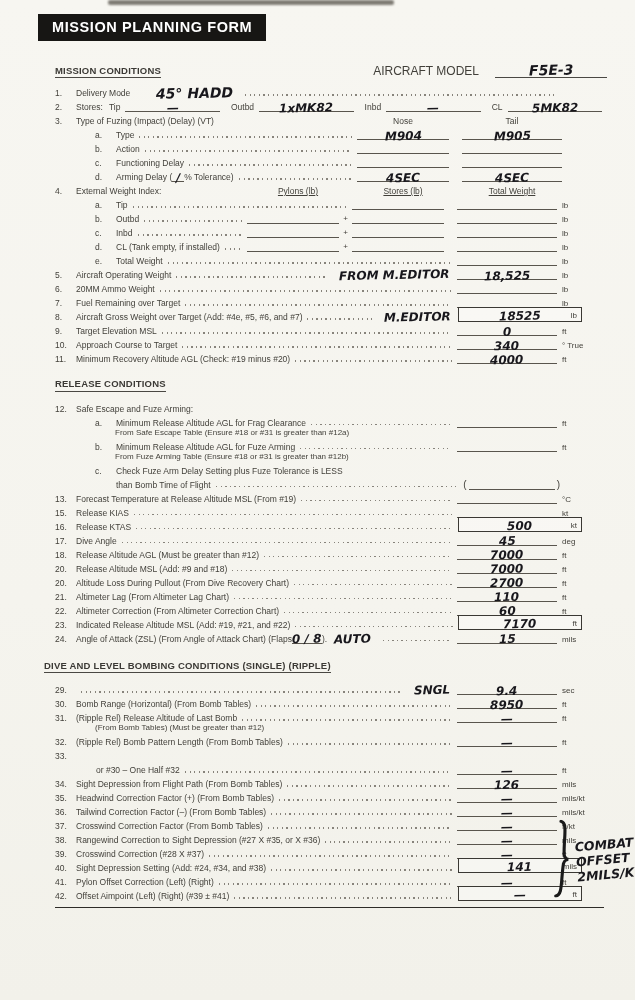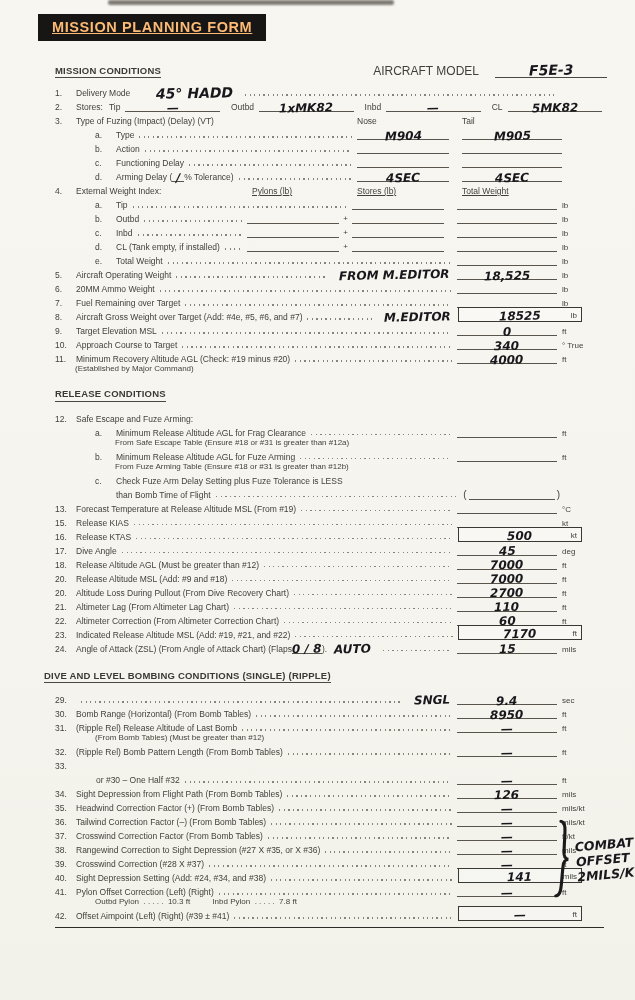--- a/index.html
+++ b/index.html
@@ -2,22 +2,22 @@
 <html><head>
 <meta charset="utf-8">
 <style>
   html,body{margin:0;padding:0;background:#f6f5f0;}
   .page{position:relative;width:635px;height:1000px;box-sizing:border-box;
         padding:0 28px 0 38px;overflow:hidden;
         background:linear-gradient(180deg,#f7f6f1 0%,#f5f4ee 60%,#f2f1ea 100%);
         font-family:"Liberation Sans",sans-serif;color:#413f39;}
   .smudge{position:absolute;top:0;left:108px;width:286px;height:5px;background:#56524a;
           border-radius:2px;filter:blur(1px);opacity:.75;}
-  .title-box{display:inline-block;margin-top:14px;background:#171614;color:#fdba74;
-             font-weight:bold;font-size:14.5px;letter-spacing:.6px;padding:5px 14px 6px;text-decoration:underline;}
+  .title-box{display:inline-block;margin-top:14px;background:#171614;color:#ffffff;
+             font-weight:bold;font-size:14.5px;letter-spacing:.6px;padding:5px 14px 6px;}
   .mc-header{display:flex;align-items:flex-end;margin-top:18px;padding-left:17px;}
   .sec-title{font-weight:bold;font-size:9.5px;letter-spacing:.2px;color:#3b3935;
              border-bottom:1px solid #4a4843;padding-bottom:1.5px;display:inline-block;}
   .sec-rel{margin:14px 0 0 17px;}
   .sec-dive{margin:16px 0 0 6px;}
   .am-label{margin-left:auto;font-size:12px;}
   .am-line{width:112px;border-bottom:1px solid #4a4843;text-align:center;margin-left:16px;flex:none;}
   .am-line .hw{font-size:14px;position:relative;bottom:-2px;}
   .rows{margin-top:6px;}
   .rows2{margin-top:8px;}
@@ -29,21 +29,21 @@
   .dots{flex:1 1 0;min-width:8px;height:1.5px;margin:0 5px 2.5px 5px;align-self:flex-end;
         background:repeating-linear-gradient(to right,#87837b 0 1.3px,transparent 1.3px 4.6px);}
   .flexsp{flex:1 1 0;}
   .sp{flex:none;}
   .blank{flex:none;border-bottom:1px solid #59554d;text-align:center;display:flex;
          align-items:flex-end;justify-content:center;height:13px;}
   .fblank{flex:1 1 0;border-bottom:1px solid #59554d;margin:0 5px;display:flex;
           align-items:flex-end;justify-content:center;height:13px;}
   .w92{width:92px}.w100{width:100px}
   .unit{flex:none;width:45px;padding-left:5px;font-size:8px;}
-  .chead{flex:none;text-align:left;font-size:8.5px;}
+  .chead{flex:none;text-align:center;font-size:8.5px;}
   .chead.u{text-decoration:underline;}
   .plus{flex:none;width:13px;text-align:center;font-size:8px;padding-bottom:1px;}
   .vbox{flex:none;width:122px;border:1.4px solid #3a3833;height:13px;display:flex;
         align-items:flex-end;justify-content:center;position:relative;background:rgba(255,255,255,.3);}
   .vbox .vu{position:absolute;right:4px;bottom:1px;font-size:8px;font-style:normal;}
   .paren{flex:none;font-size:10px;padding:0 2px;}
   .sub{font-size:8px;height:10px;white-space:pre;color:#45433d;display:block;}
   .hw{font-family:"DejaVu Sans",sans-serif;font-style:italic;font-weight:bold;font-size:12px;
       color:#18171c;display:inline-block;transform:rotate(-1.2deg);line-height:9px;}
   .blank .hw,.fblank .hw{margin-bottom:-1.5px;}
@@ -272,21 +272,20 @@
       </div>
       <div class="row">
         <span class="num">11.</span>
         <span class="lbl">Minimum Recovery Altitude AGL (Check: #19 minus #20)</span>
         <span class="dots"></span>
         <span class="blank" style="width: 100px;">
           <span class="hw">4000</span>
         </span>
         <span class="unit">ft</span>
       </div>
-      <div class="sub" style="padding-left: 37px;">(Established by Major Command)</div>
     </div>
 
   <div class="sec-title sec-rel">RELEASE CONDITIONS</div>
   <div class="rows rows2" id="release-rows">
       <div class="row">
         <span class="num">12.</span>
         <span class="lbl">Safe Escape and Fuze Arming:</span>
         <span class="flexsp"></span>
         <span class="sp" style="width: 45px;"></span>
       </div>
@@ -538,21 +537,20 @@
       </div>
       <div class="row">
         <span class="num">41.</span>
         <span class="lbl">Pylon Offset Correction (Left) (Right)</span>
         <span class="dots"></span>
         <span class="blank" style="width: 100px;">
           <span class="hw">—</span>
         </span>
         <span class="unit">ft</span>
       </div>
-      <div class="sub" style="padding-left: 57px;">Outbd Pylon  . . . . .  10.3 ft          Inbd Pylon  . . . . .  7.8 ft</div>
       <div class="row">
         <span class="num">42.</span>
         <span class="lbl">Offset Aimpoint (Left) (Right) (#39 ± #41)</span>
         <span class="dots"></span>
         <span class="vbox">
           <span class="hw">—</span>
           <span class="vu">ft</span>
         </span>
         <span class="sp" style="width: 25px;"></span>
       </div>

